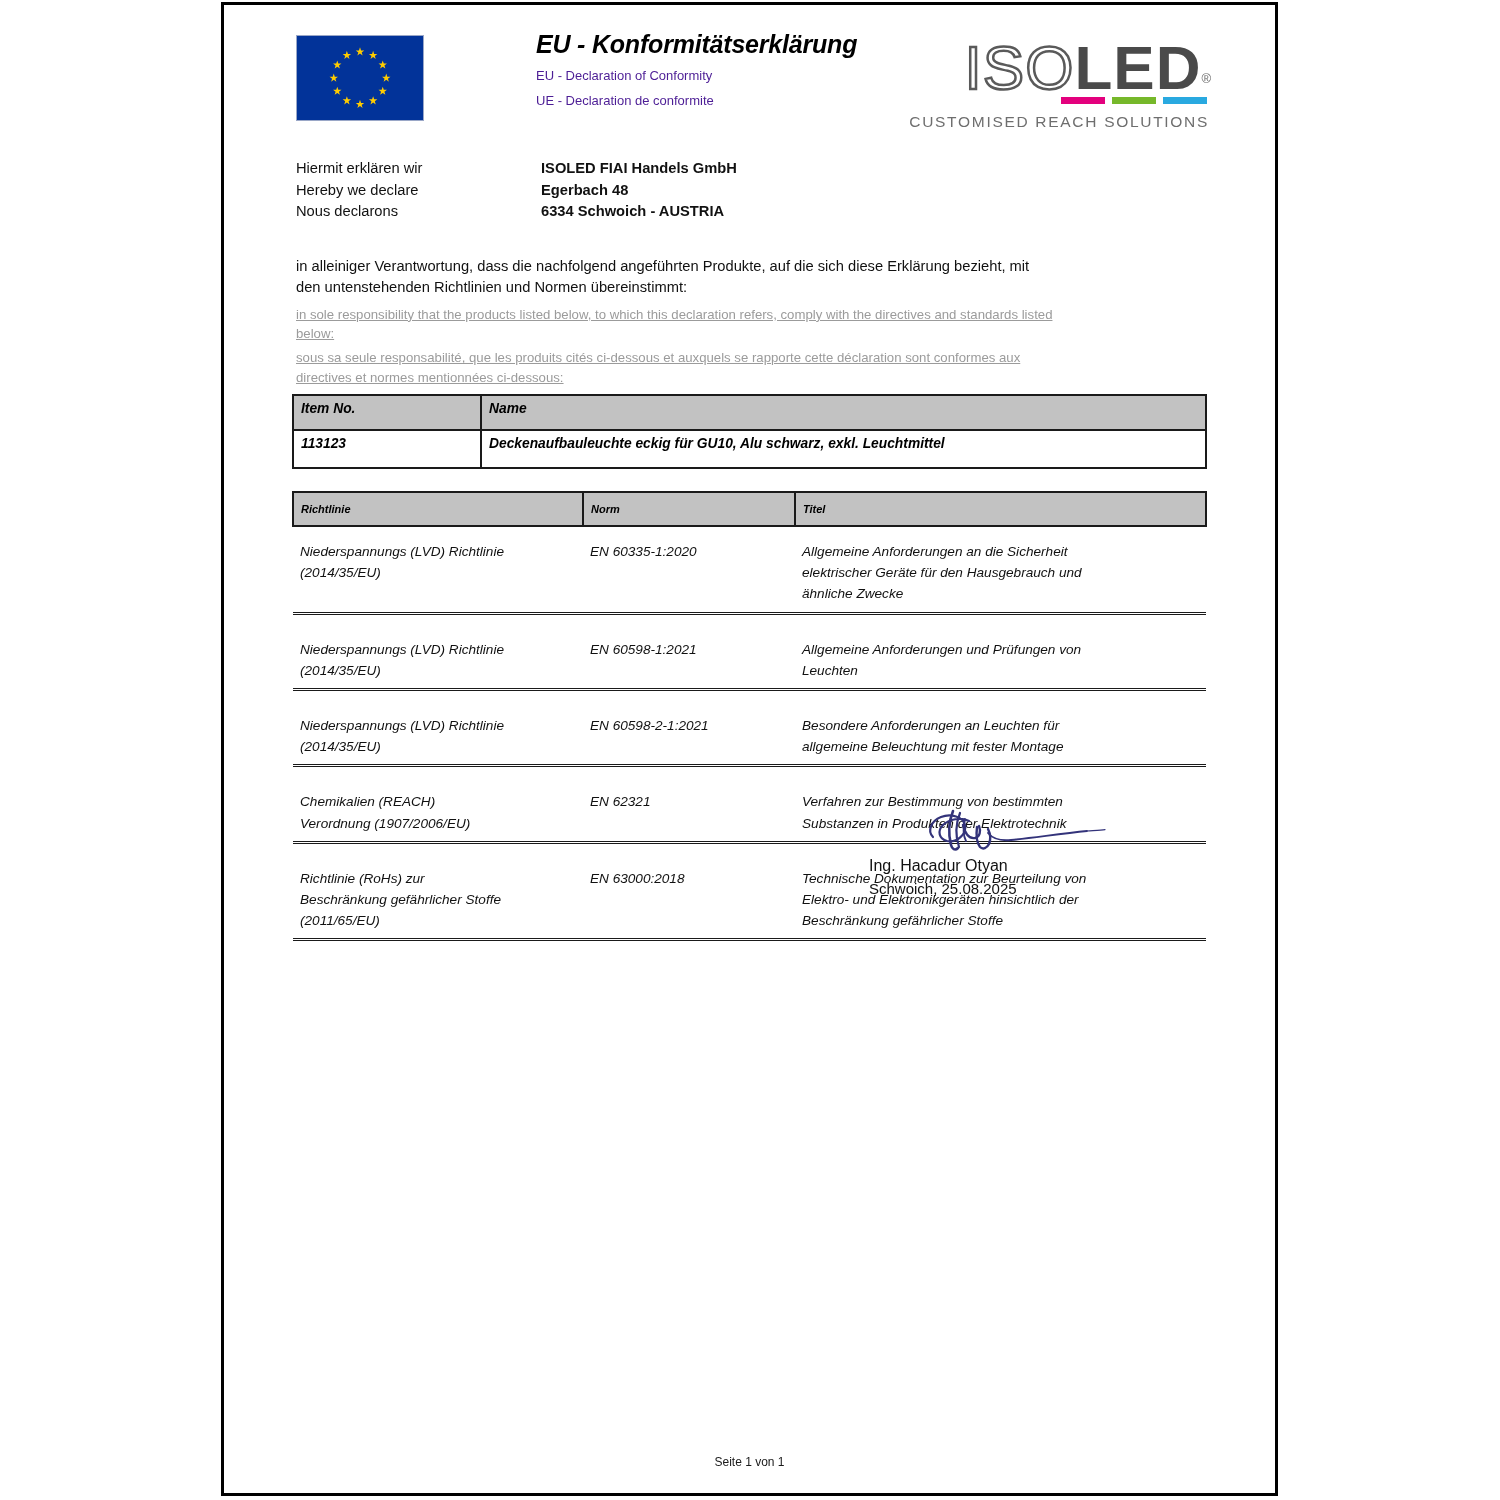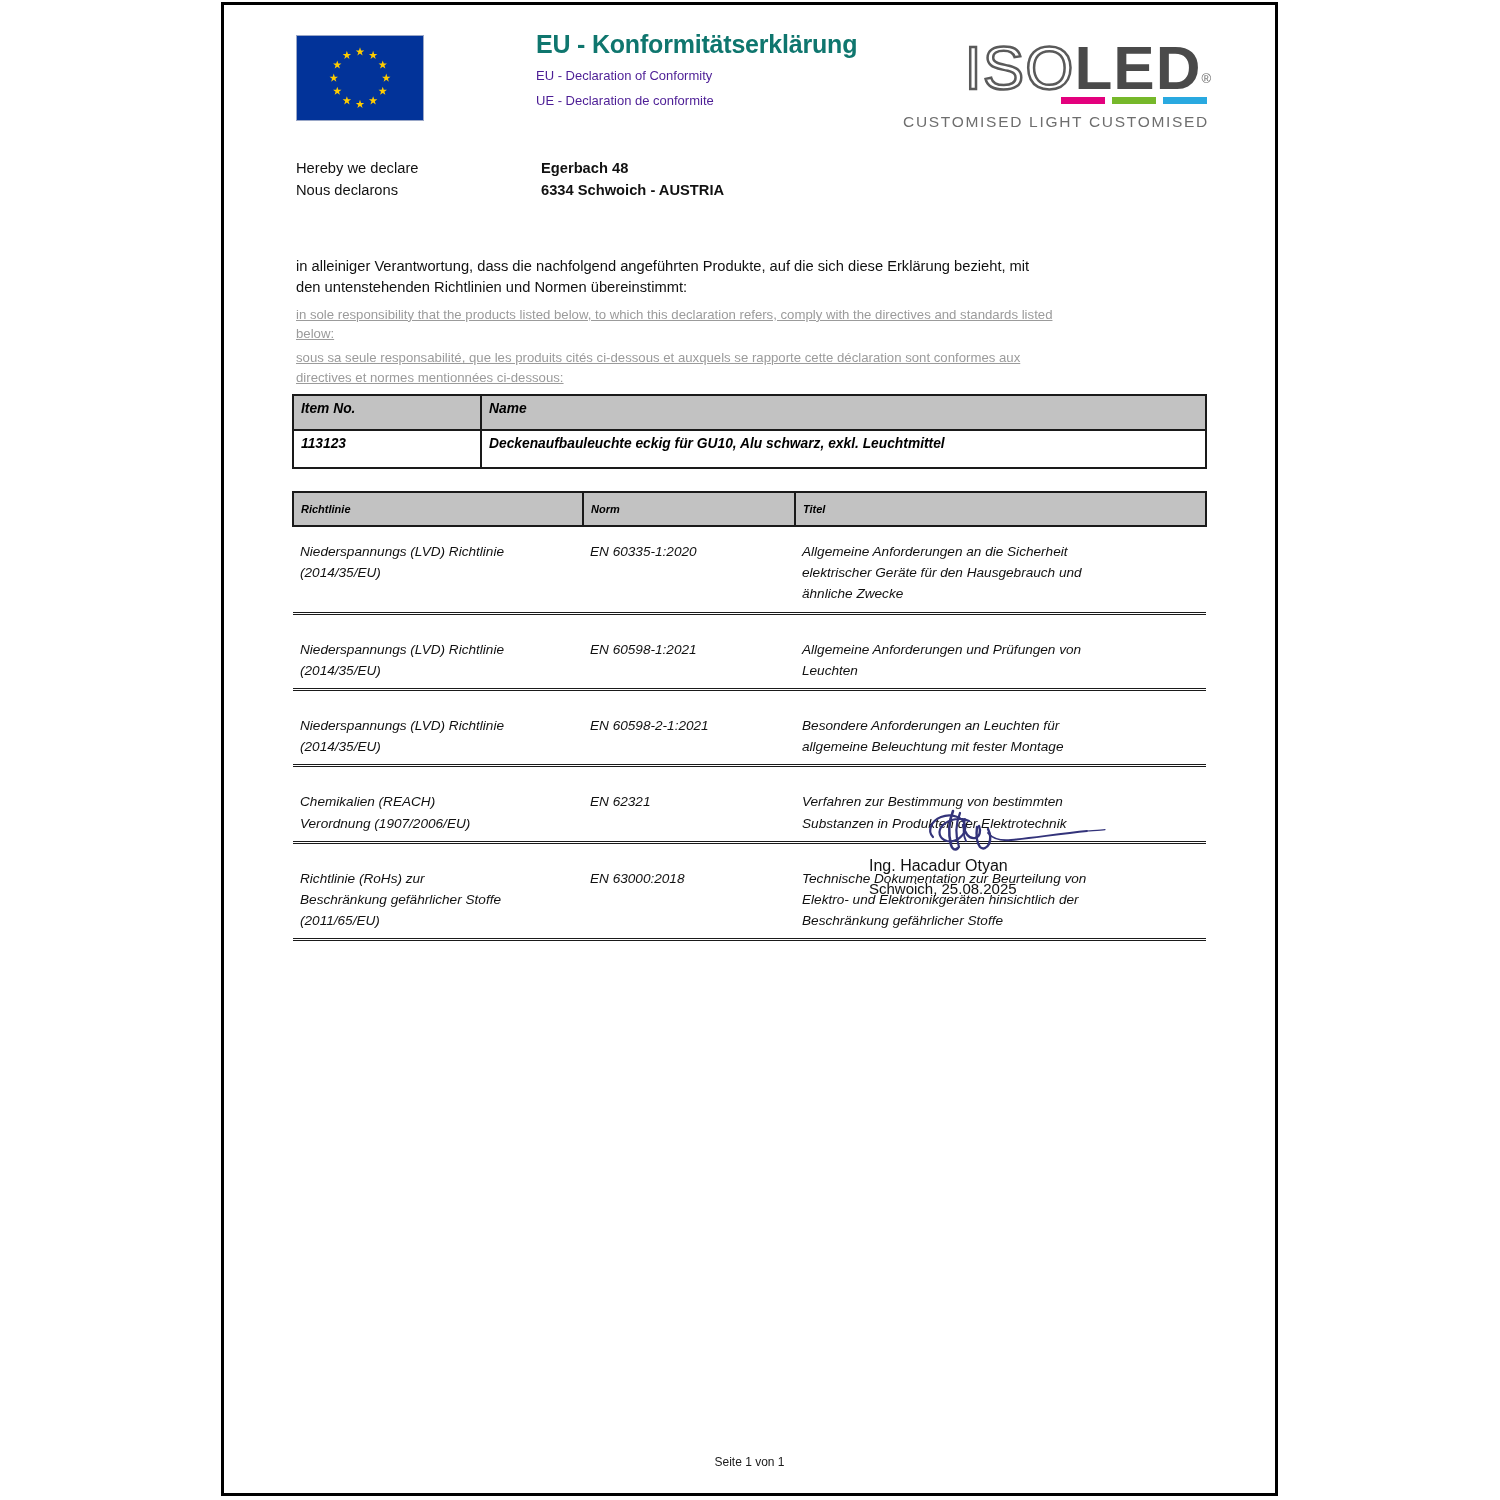--- a/index.html
+++ b/index.html
@@ -65,25 +65,26 @@
 
   .title-block {
     position: absolute;
     left: 240px;
     top: 0px;
     width: 420px;
   }
   .doc-title {
     font-size: 25px;
     font-weight: bold;
-    color: #0f766e;
+    color: #000000;
     letter-spacing: -0.2px;
     line-height: 1.1;
     margin: 0 0 10px 0;
     white-space: nowrap;
+    font-style: italic;
   }
   .doc-sub {
     font-size: 13px;
     color: #4c1d95;
     line-height: 1.0;
     margin: 0 0 12px 0;
     white-space: nowrap;
   }
 
   
@@ -355,25 +356,29 @@
 
         <div class="logo">
           <div class="logo-word">
             <span class="logo-iso">ISO</span><span class="logo-led">LED</span><span class="logo-reg">®</span>
           </div>
           <div class="logo-bars">
             <span style="background: rgb(227, 0, 125);"></span>
             <span style="background: rgb(118, 184, 42);"></span>
             <span style="background: rgb(41, 169, 224);"></span>
           </div>
-          <div class="logo-tag">CUSTOMISED LIGHT CUSTOMISED</div>
+          <div class="logo-tag">CUSTOMISED REACH SOLUTIONS</div>
         </div>
       </div>
 
       <div class="declarant">
+        <div class="declarant-row">
+          <span class="declarant-left">Hiermit erklären wir</span>
+          <span class="declarant-right">ISOLED FIAI Handels GmbH</span>
+        </div>
         <div class="declarant-row">
           <span class="declarant-left">Hereby we declare</span>
           <span class="declarant-right">Egerbach 48</span>
         </div>
         <div class="declarant-row">
           <span class="declarant-left">Nous declarons</span>
           <span class="declarant-right">6334 Schwoich - AUSTRIA</span>
         </div>
       </div>
 

